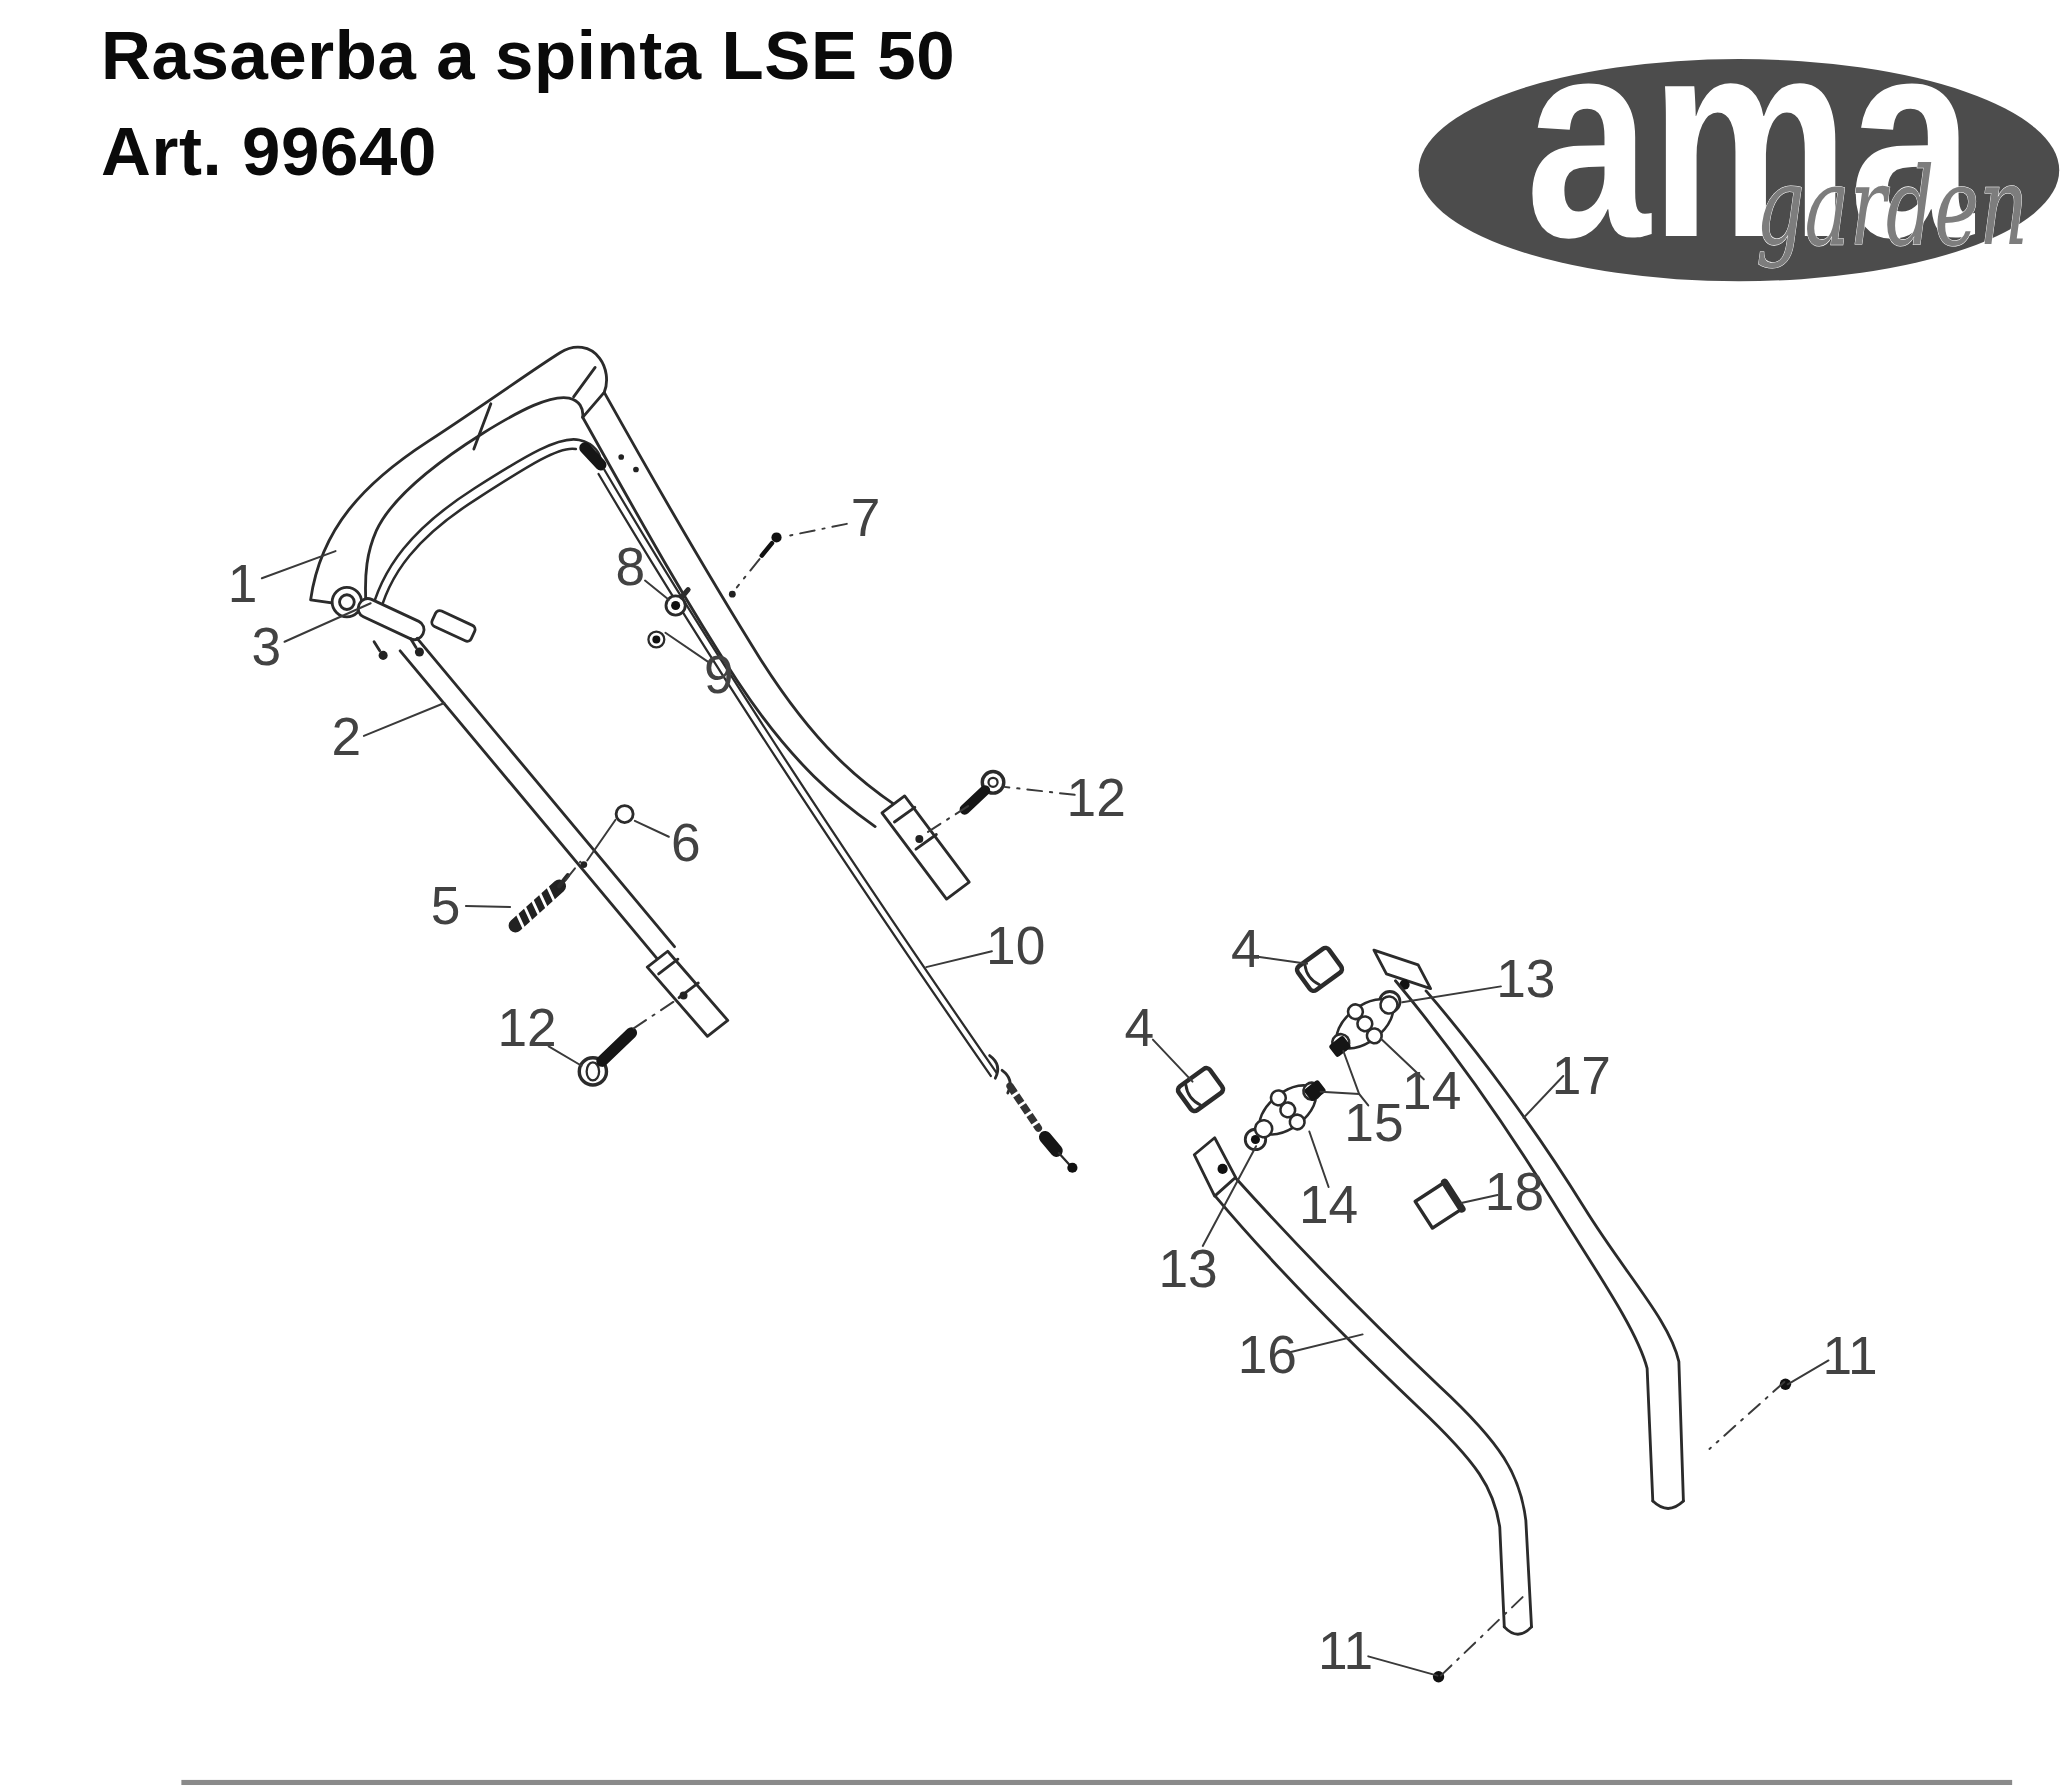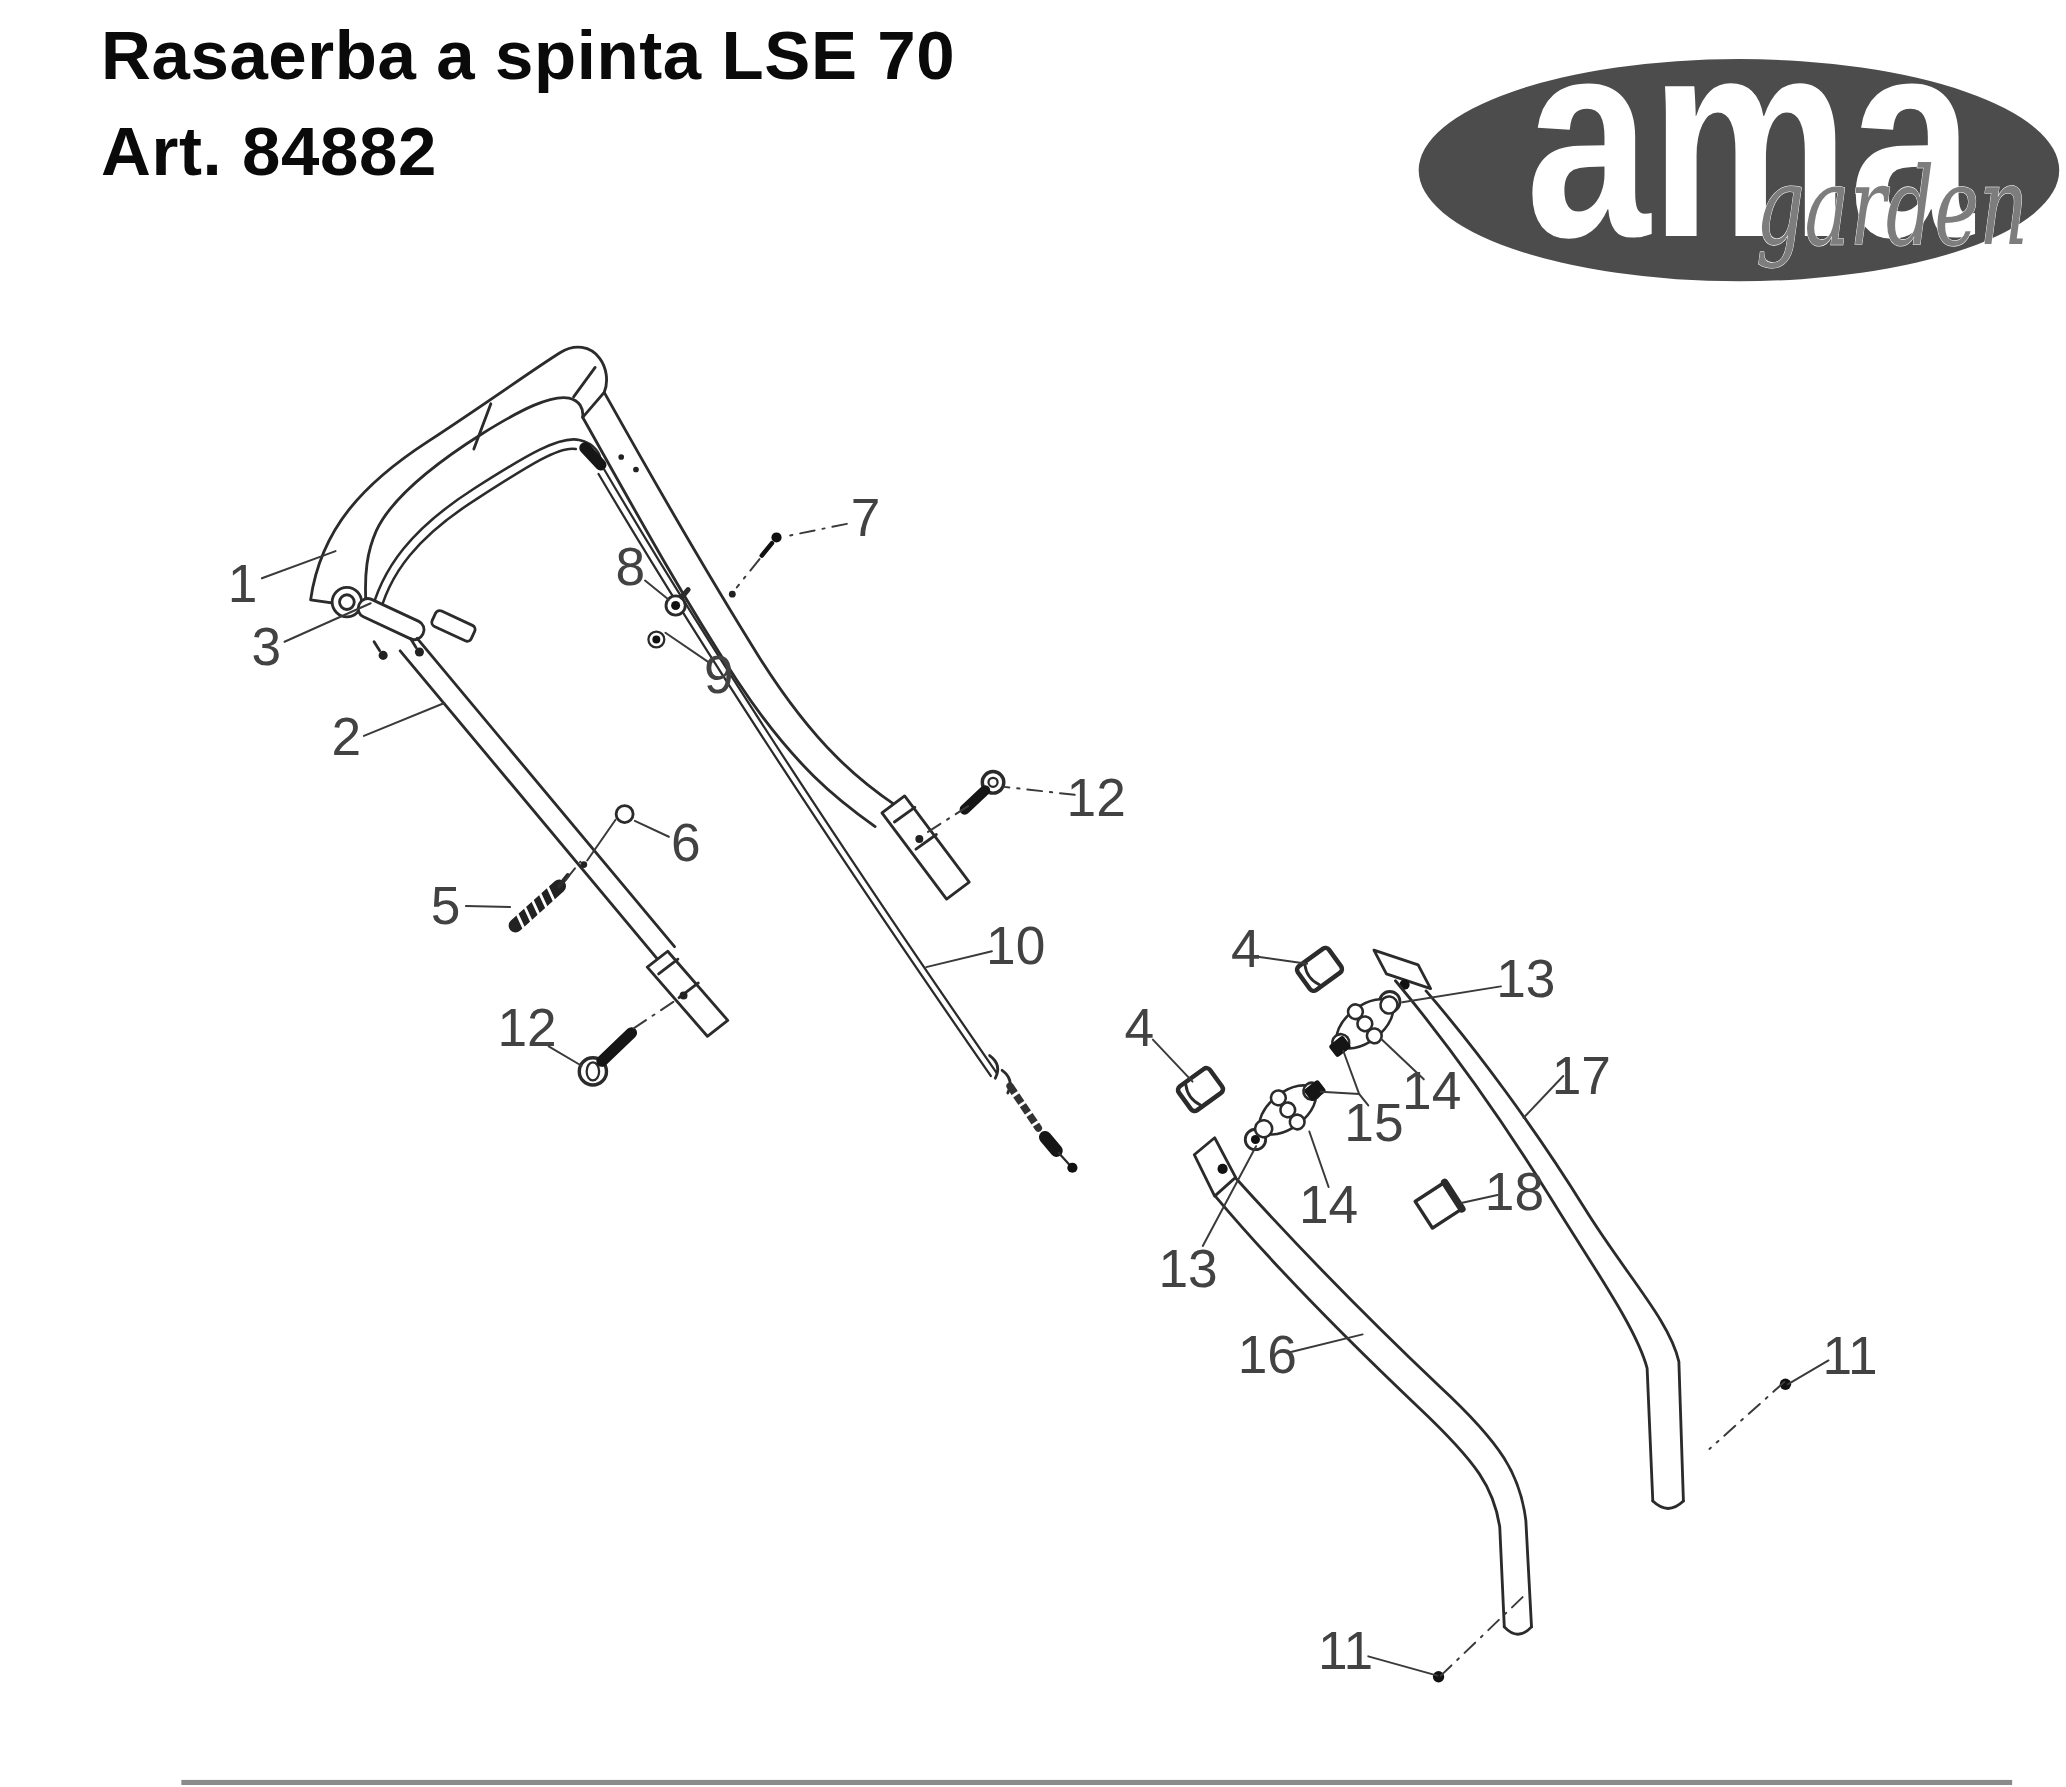--- a/index.html
+++ b/index.html
@@ -12,22 +12,22 @@
   #diagram-svg{position:absolute;left:0;top:0;}
   .part-label{font-family:"Liberation Sans",sans-serif;font-size:94px;fill:#424242;}
   .logo-brand{font-family:"Liberation Sans",sans-serif;font-weight:bold;}
   .logo-sub{font-family:"DejaVu Serif","Liberation Serif",serif;font-style:italic;}
 </style>
 </head>
 <body>
 
 <div id="page">
 
-  <div class="title" id="title-line1">Rasaerba a spinta LSE 70</div>
-  <div class="title" id="title-line2">Art. 84882</div>
+  <div class="title" id="title-line1">Rasaerba a spinta LSE 50</div>
+  <div class="title" id="title-line2">Art. 99640</div>
 
   <svg id="diagram-svg" width="2066" height="1788" viewBox="0 0 3645 3154" xmlns="http://www.w3.org/2000/svg">
 
     <g>
       <ellipse cx="3068" cy="300" rx="565" ry="196" fill="#4c4c4c"></ellipse>
       <text class="logo-brand" x="2692" y="416" font-size="500" fill="#ffffff" textLength="790" lengthAdjust="spacingAndGlyphs">ama</text>
       <text class="logo-sub" x="3098" y="430" font-size="190" fill="#7d7d7d" stroke="#ffffff" stroke-width="2" paint-order="stroke" textLength="480" lengthAdjust="spacingAndGlyphs">garden</text>
     </g>
 
     <g stroke="#2b2b2b" fill="none" stroke-width="5" stroke-linecap="round" stroke-linejoin="round">

